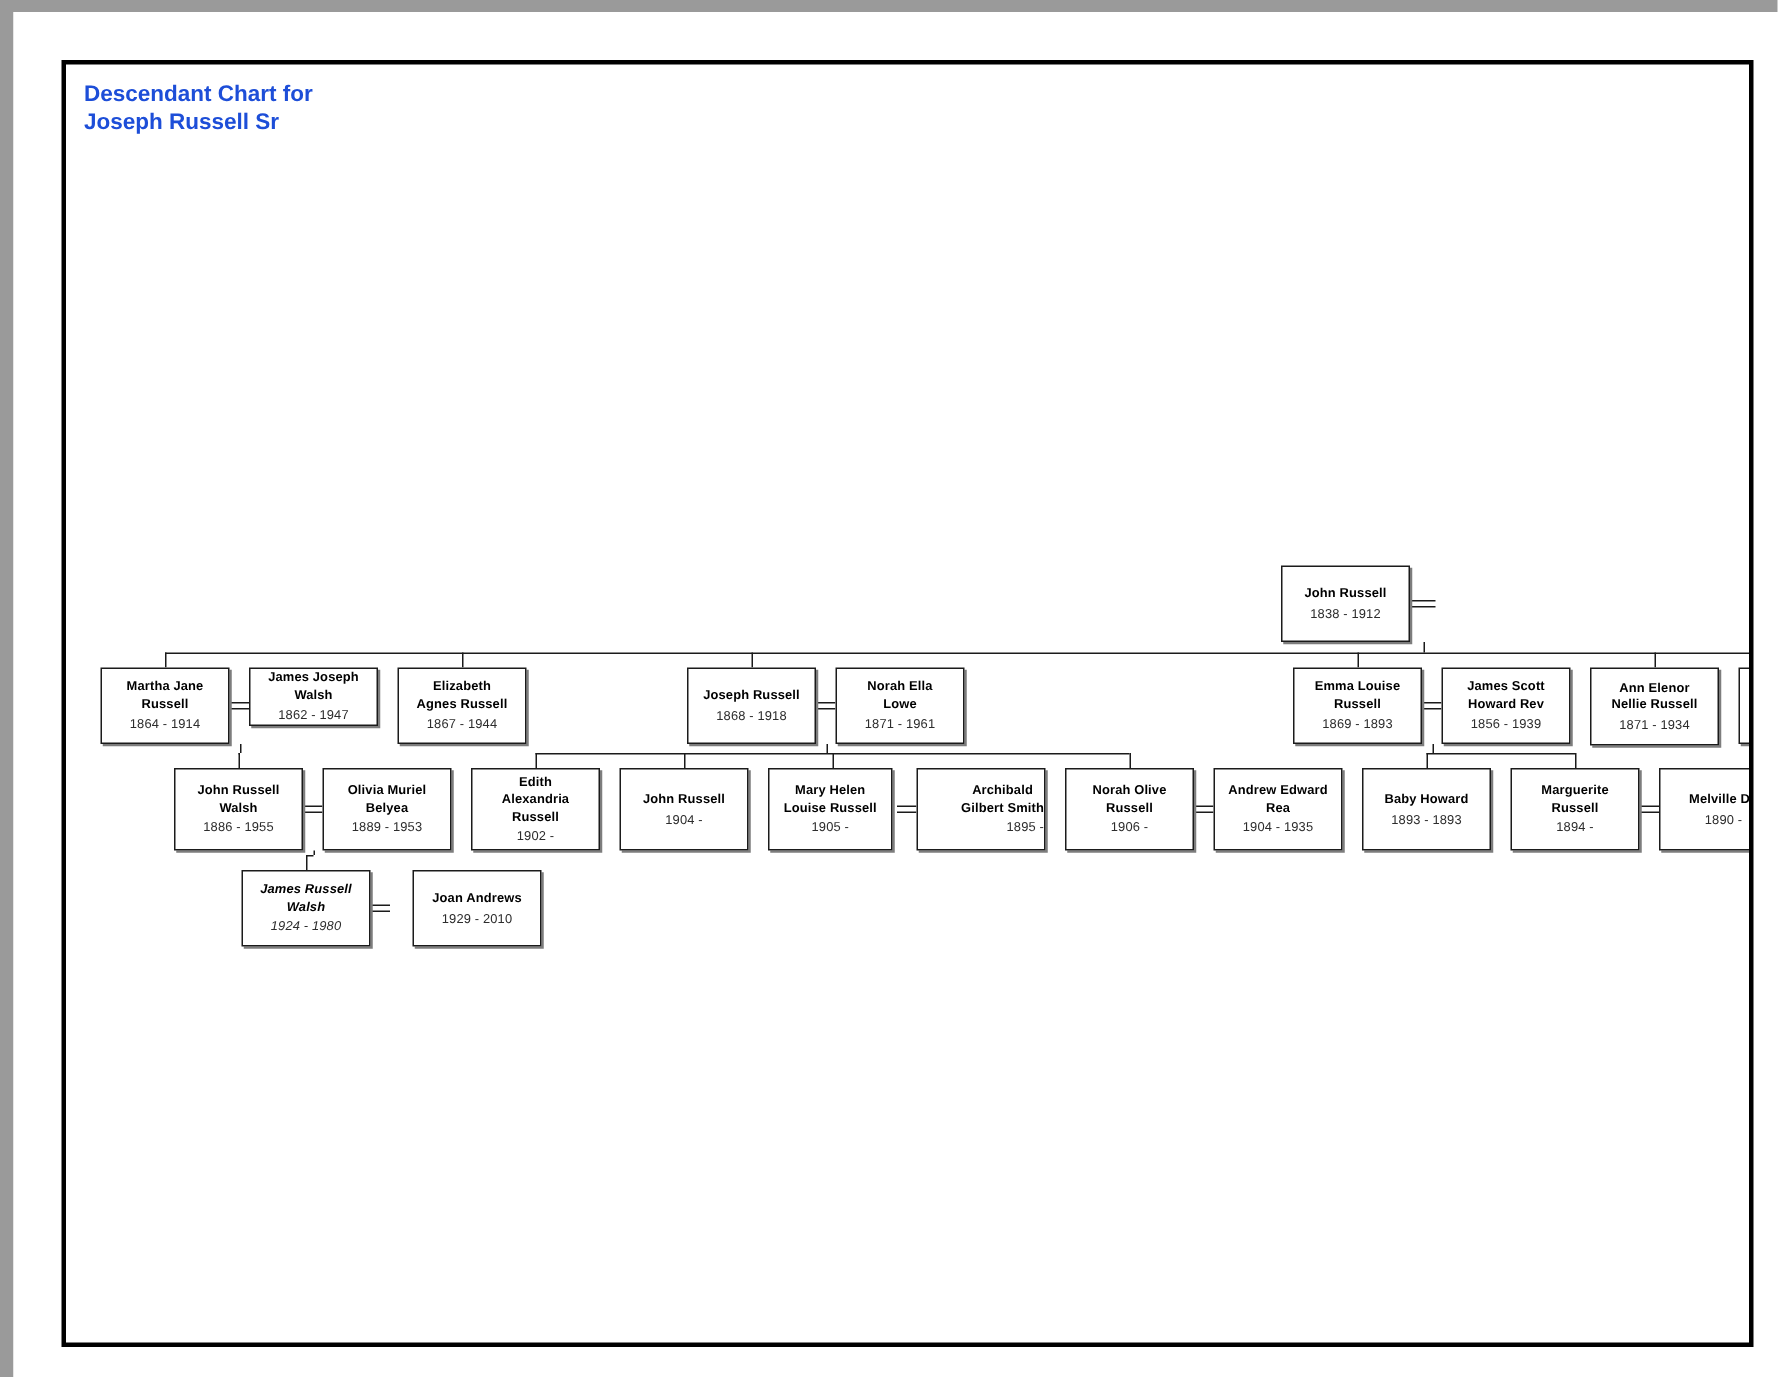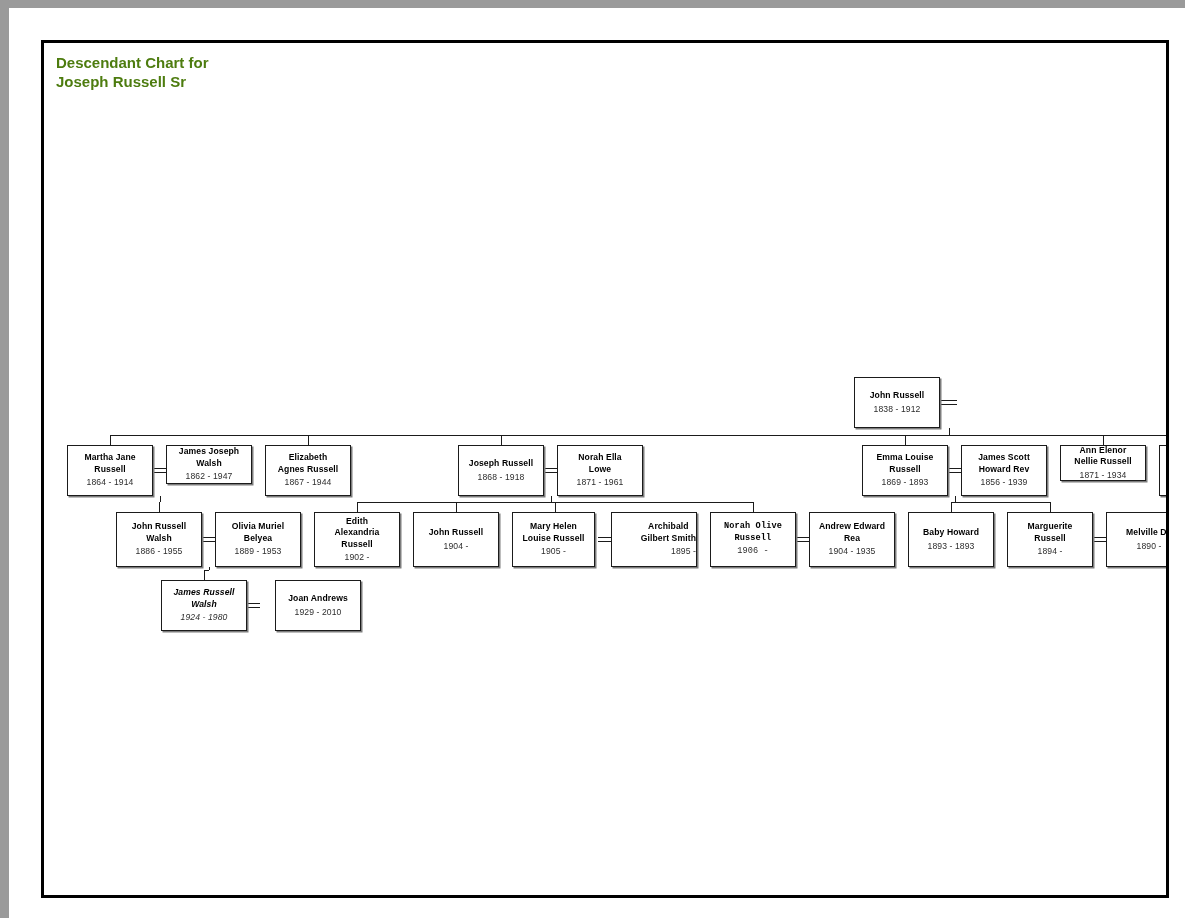--- a/index.html
+++ b/index.html
@@ -47,21 +47,21 @@
     box-sizing: border-box;
     background: #ffffff;
     overflow: hidden;
   }
   .chart-title {
     position: absolute;
     left: 12px;
     top: 10px;
     font-size: 15px;
     font-weight: bold;
-    color: #4d7c0f;
+    color: #1d4ed8;
     line-height: 1.28;
     white-space: pre-line;
   }
   
   #canvas {
     position: absolute;
     left: 0; top: 0;
     width: 1128px; height: 858px;
   }
   .node {
@@ -200,21 +200,21 @@
           <div class="node" style="left: 818px; top: 402px; width: 86px; height: 51px;">
             <div class="nm">Emma Louise
 Russell</div>
             <div class="dt">1869 - 1893</div>
           </div>
           <div class="node" style="left: 917px; top: 402px; width: 86px; height: 51px;">
             <div class="nm">James Scott
 Howard Rev</div>
             <div class="dt">1856 - 1939</div>
           </div>
-          <div class="node" style="left: 1016px; top: 402px; width: 86px; height: 36px;">
+          <div class="node" style="left: 1016px; top: 402px; width: 86px; height: 52px;">
             <div class="nm">Ann Elenor
 Nellie Russell</div>
             <div class="dt">1871 - 1934</div>
           </div>
           <div class="node" style="left: 1115px; top: 402px; width: 86px; height: 51px;">
             <div class="nm"></div>
             <div class="dt"></div>
           </div>
           <div class="node" style="left: 72px; top: 469px; width: 86px; height: 55px;">
             <div class="nm">John Russell
@@ -239,21 +239,21 @@
           <div class="node" style="left: 468px; top: 469px; width: 83px; height: 55px;">
             <div class="nm">Mary Helen
 Louise Russell</div>
             <div class="dt">1905 -</div>
           </div>
           <div class="node" style="left: 567px; top: 469px; width: 86px; height: 55px; align-items: flex-end;">
             <div class="nm">Archibald
 Gilbert Smith</div>
             <div class="dt">1895 -</div>
           </div>
-          <div class="node" style="left: 666px; top: 469px; width: 86px; height: 55px; font-family: Liberation Mono, monospace;">
+          <div class="node" style="left: 666px; top: 469px; width: 86px; height: 55px;">
             <div class="nm">Norah Olive
 Russell</div>
             <div class="dt">1906 -</div>
           </div>
           <div class="node" style="left: 765px; top: 469px; width: 86px; height: 55px;">
             <div class="nm">Andrew Edward
 Rea</div>
             <div class="dt">1904 - 1935</div>
           </div>
           <div class="node" style="left: 864px; top: 469px; width: 86px; height: 55px;">

